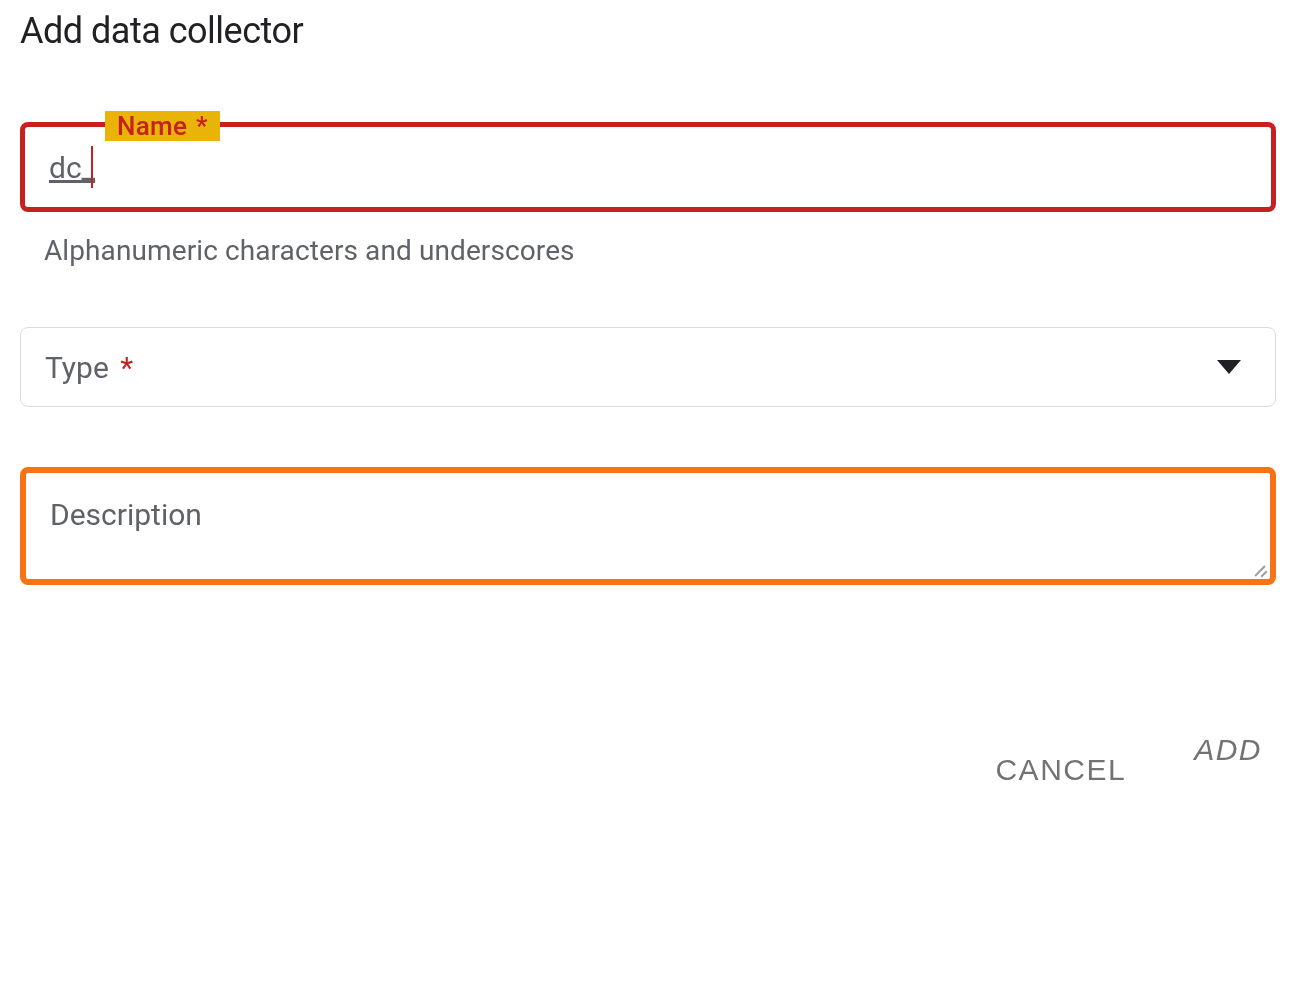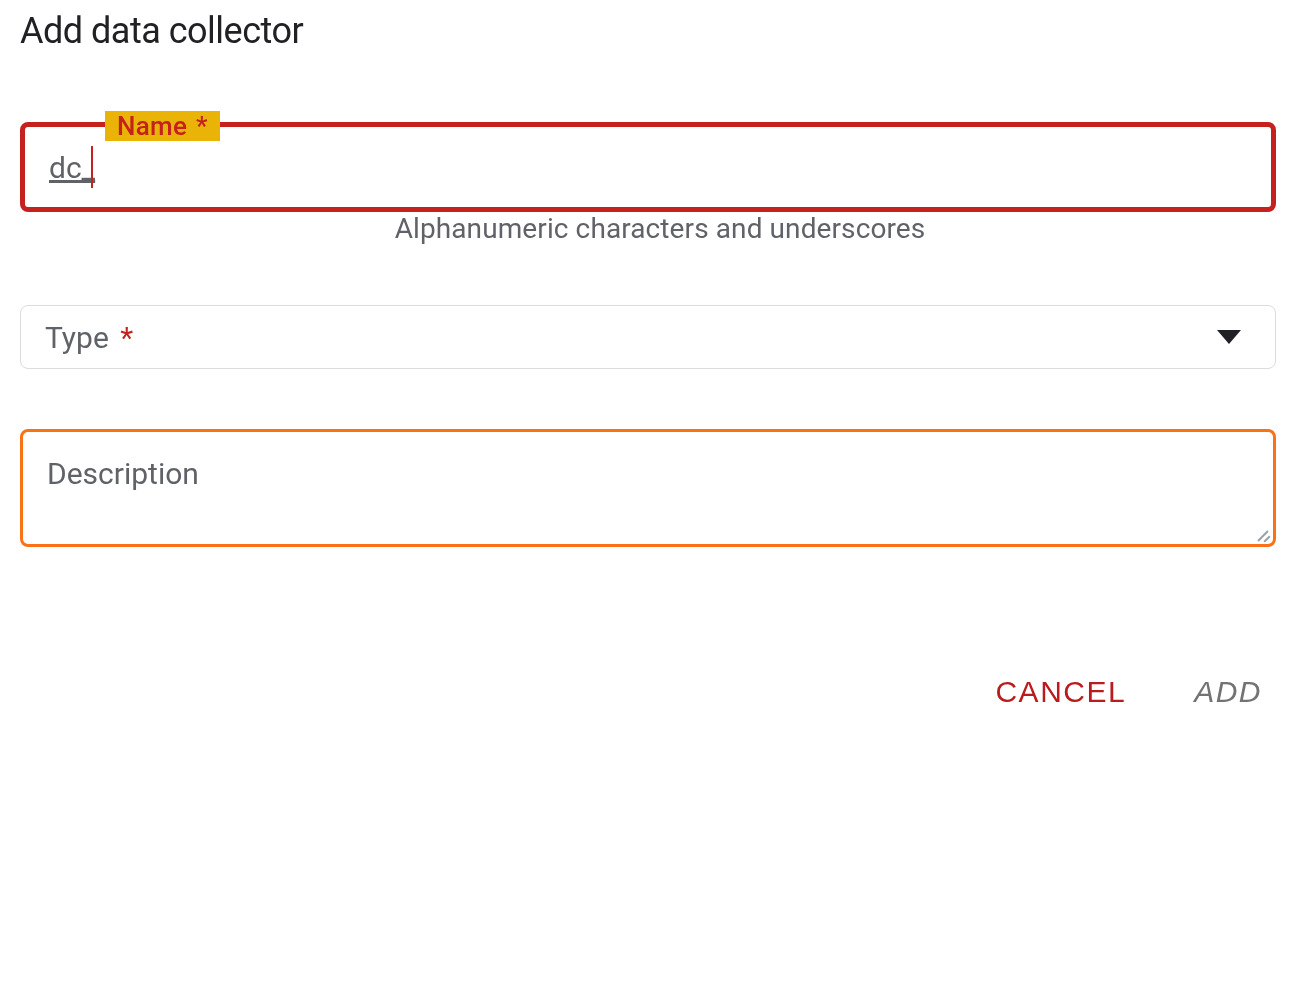--- a/index.html
+++ b/index.html
@@ -72,30 +72,30 @@
       margin-left: -4px;
       animation: blink 1.1s step-end infinite;
     }
     @keyframes blink {
       0%, 50% { opacity: 1; }
       50.01%, 100% { opacity: 0; }
     }
     .helper-text {
       font-size: 28px;
       color: #5f6368;
+      margin-top: 22px;
       margin-left: 24px;
       letter-spacing: 0.1px;
-      text-align: center;
     }
     .select-field {
       position: relative;
       border: 1px solid #dadce0;
       border-radius: 8px;
       padding: 0 24px;
-      height: 64px;
+      height: 80px;
       display: flex;
       align-items: center;
       justify-content: space-between;
       cursor: pointer;
     }
     .select-placeholder {
       font-size: 30px;
       color: #5f6368;
     }
     .select-placeholder .asterisk {
@@ -105,21 +105,21 @@
     .dropdown-arrow {
       width: 0;
       height: 0;
       border-left: 12px solid transparent;
       border-right: 12px solid transparent;
       border-top: 14px solid #202124;
       margin-right: 10px;
     }
     .textarea-field {
       position: relative;
-      border: 3px solid #f97316;
+      border: 6px solid #f97316;
       border-radius: 8px;
       padding: 24px;
       min-height: 118px;
       display: flex;
       align-items: flex-start;
     }
     .textarea-placeholder {
       font-size: 30px;
       color: #5f6368;
     }
@@ -160,21 +160,22 @@
     .btn {
       font-size: 30px;
       font-weight: 500;
       letter-spacing: 1.5px;
       background: none;
       border: none;
       cursor: pointer;
       padding: 8px 4px;
     }
     .btn-cancel {
-      color: #b91c1c;
+      color: #737373;
+      margin-top: 40px;
     }
     .btn-primary {
       color: #737373;
       font-style: italic;
     }
   </style>
 </head>
 <body>
 
 <h1 class="dialog-title">Add data collector</h1>

